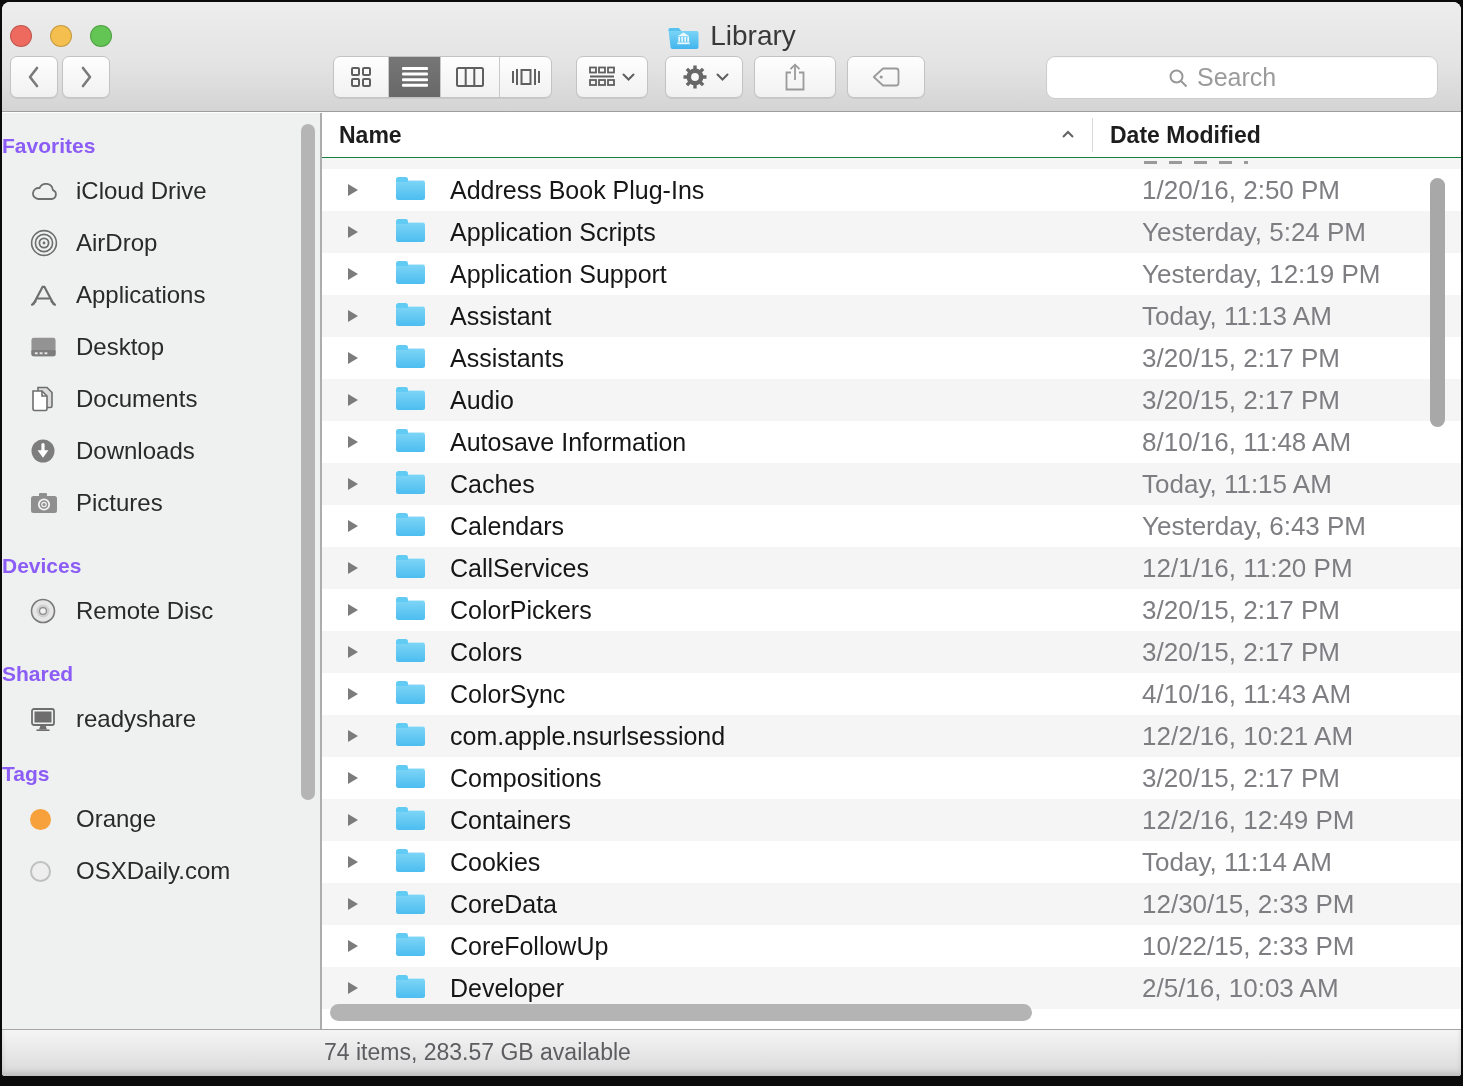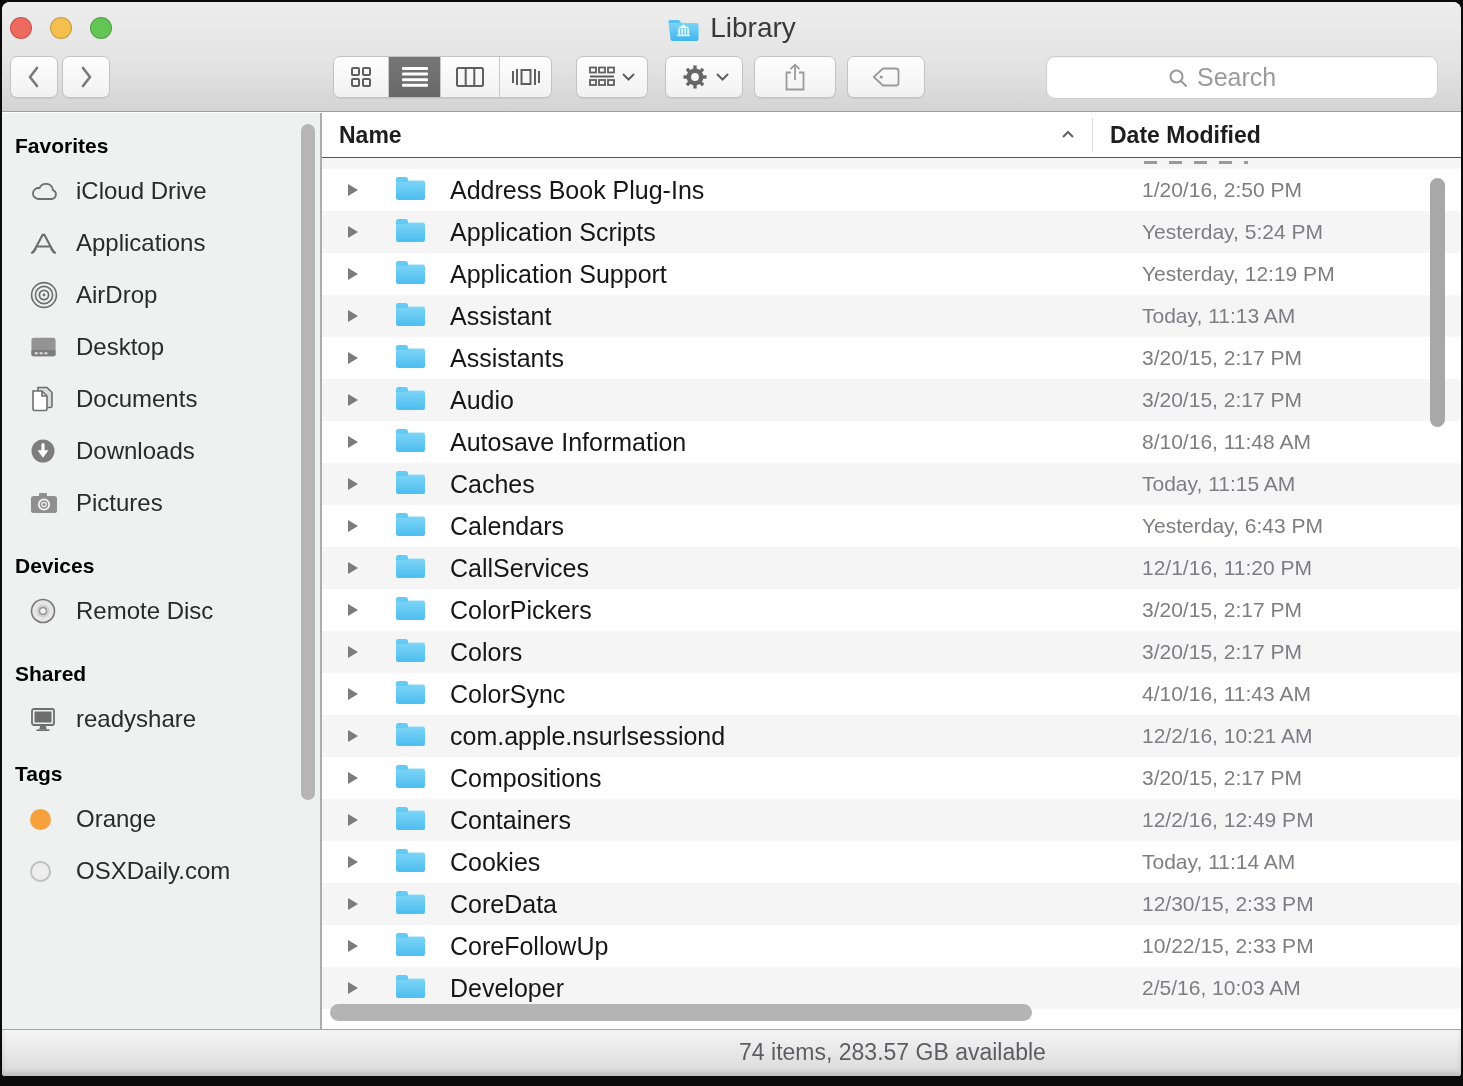--- a/index.html
+++ b/index.html
@@ -12,21 +12,21 @@
   .window{
     position:absolute;left:2px;top:2px;width:1459px;height:1074px;
     border-radius:8px 8px 3px 3px;overflow:hidden;background:#ffffff;
   }
   
   .chrome{
     position:absolute;top:0;left:0;right:0;height:109px;
     background:linear-gradient(180deg,#ededed 0%,#e4e4e4 55%,#d4d4d4 100%);
     border-bottom:1px solid #9f9f9f;
   }
-  .titlebar{position:absolute;top:0;left:0;right:0;height:52px;padding-left:22px;}
+  .titlebar{position:absolute;top:8px;left:0;right:0;height:52px;padding-left:22px;}
   .tl{
     position:absolute;top:15px;width:22px;height:22px;border-radius:50%;
     border:1px solid rgba(0,0,0,.18);box-sizing:border-box;cursor:default;
   }
   .tl.close{left:8px;}
   .tl.min{left:48px;}
   .tl.zoom{left:88px;}
   .title-group{
     position:absolute;left:0;right:0;top:0;height:52px;
     display:flex;align-items:center;justify-content:center;gap:10px;
@@ -67,22 +67,22 @@
     text-align:left;padding:0;
   }
   .searchfield input::placeholder{color:#9b9b9b;opacity:1;}
   
   .sidebar{
     position:absolute;left:0;top:111px;width:318px;height:917px;
     background:#eff0f0;border-right:2px solid #adadad;
     overflow:hidden;padding-top:20px;box-sizing:content-box;
   }
   .sb-section-label{
-    height:26px;line-height:26px;padding-left:13px;
-    font-size:21px;font-weight:700;color:#000000;margin-bottom:6px;
+    height:26px;line-height:26px;
+    font-size:21px;font-weight:700;color:#8b5cf6;margin-bottom:6px;
   }
   .sb-gap24{margin-top:24px;}
   .sb-gap16{margin-top:16px;}
   .sb-item{height:52px;display:flex;align-items:center;padding-left:28px;cursor:default;}
   .sb-ic{width:34px;display:flex;align-items:center;}
   .sb-label{margin-left:12px;font-size:24px;color:#2a2a2a;white-space:nowrap;}
   .tagdot{width:21px;height:21px;border-radius:50%;display:inline-block;box-sizing:border-box;}
   .tagdot.outline{border:2px solid #c0c0c0;}
   .sb-scroll{
     position:absolute;left:299px;top:11px;width:14px;height:676px;
@@ -128,38 +128,38 @@
   .ficon{
     width:29px;height:20px;border-radius:2.5px;flex:none;position:relative;
     background:linear-gradient(180deg,#7fd6f6,#4cbdf0);
     box-shadow:inset 0 1px 0 rgba(255,255,255,.55);
   }
   .ficon::before{
     content:"";position:absolute;top:-3px;left:0;width:12px;height:5px;
     background:#62cbf3;border-radius:2.5px 2.5px 0 0;
   }
   .rowname{margin-left:9px;font-size:25px;color:#161616;white-space:nowrap;}
-  .rowdate{position:absolute;left:820px;font-size:21px;color:#7e7e82;white-space:nowrap;}
+  .rowdate{position:absolute;left:820px;font-size:26px;color:#7e7e82;white-space:nowrap;}
   .vscroll{
     position:absolute;left:1108px;top:65px;width:15px;height:249px;
     border-radius:7.5px;background:#a8a8a8;
   }
   .hscroll{
     position:absolute;left:8px;top:891px;width:702px;height:17px;
     border-radius:8.5px;background:#b4b4b4;
   }
   
   .statusbar{
     position:absolute;left:0;right:0;bottom:0;height:46px;
     background:linear-gradient(180deg,#f5f5f5,#d9d9d9);
     border-top:1px solid #a6a6a6;box-shadow:inset 0 -4px 5px rgba(0,0,0,.12);
   }
   .status-text{
     position:absolute;left:322px;right:0;top:0;height:46px;line-height:44px;
-    text-align:center;font-size:23px;color:#5d5d61;
+    font-size:23px;color:#5d5d61;
   }
   svg{display:block;}
 </style>
 </head>
 <body>
 
 <div class="window">
 
   <div class="chrome">
     <div class="titlebar">
@@ -331,40 +331,40 @@
       <span class="sb-ic">
         <svg width="30" height="22" viewBox="0 0 30 21">
           <path d="M8.5 18.5 a5.5 5.5 0 1 1 1-10.9 a7 7 0 0 1 13.4 2 a4.6 4.6 0 0 1 -1.4 8.9 z" fill="none" stroke="#6e6e6e" stroke-width="1.8" stroke-linejoin="round"></path>
         </svg>
       </span>
       <span class="sb-label">iCloud Drive</span>
     </div>
 
     <div class="sb-item">
       <span class="sb-ic">
+        <svg width="28" height="28" viewBox="0 0 28 28" fill="none" stroke="#6e6e6e">
+          <circle cx="14" cy="14" r="1.4" fill="#6e6e6e" stroke="none"></circle>
+          <circle cx="14" cy="14" r="4.6" stroke-width="1.8"></circle>
+          <circle cx="14" cy="14" r="8.6" stroke-width="1.6"></circle>
+          <circle cx="14" cy="14" r="12.4" stroke-width="1.6"></circle>
+        </svg>
+      </span>
+      <span class="sb-label">AirDrop</span>
+    </div>
+
+    <div class="sb-item">
+      <span class="sb-ic">
         <svg width="28" height="24" viewBox="0 0 28 24" fill="none" stroke="#6e6e6e" stroke-width="2.2" stroke-linecap="round">
           <path d="M3.5 21 L12.6 3.8 L14.4 3.8 L23.5 21"></path>
           <path d="M7.8 15.5 L19.2 15.5"></path>
           <path d="M2 21.8 L5.6 18.2"></path>
           <path d="M25 21.8 L21.4 18.2"></path>
         </svg>
       </span>
       <span class="sb-label">Applications</span>
-    </div>
-
-    <div class="sb-item">
-      <span class="sb-ic">
-        <svg width="28" height="28" viewBox="0 0 28 28" fill="none" stroke="#6e6e6e">
-          <circle cx="14" cy="14" r="1.4" fill="#6e6e6e" stroke="none"></circle>
-          <circle cx="14" cy="14" r="4.6" stroke-width="1.8"></circle>
-          <circle cx="14" cy="14" r="8.6" stroke-width="1.6"></circle>
-          <circle cx="14" cy="14" r="12.4" stroke-width="1.6"></circle>
-        </svg>
-      </span>
-      <span class="sb-label">AirDrop</span>
     </div>
 
     <div class="sb-item">
       <span class="sb-ic">
         <svg width="27" height="22" viewBox="0 0 28 22">
           <rect x="1.5" y="1.5" width="25" height="19" rx="2.5" fill="#939393"></rect>
           <rect x="1.5" y="14" width="25" height="6.5" rx="1.5" fill="#7d7d7d"></rect>
           <rect x="5" y="16.5" width="3" height="2" fill="#e8e8e8"></rect>
           <rect x="10" y="16.5" width="3" height="2" fill="#e8e8e8"></rect>
           <rect x="15" y="16.5" width="3" height="2" fill="#e8e8e8"></rect>

